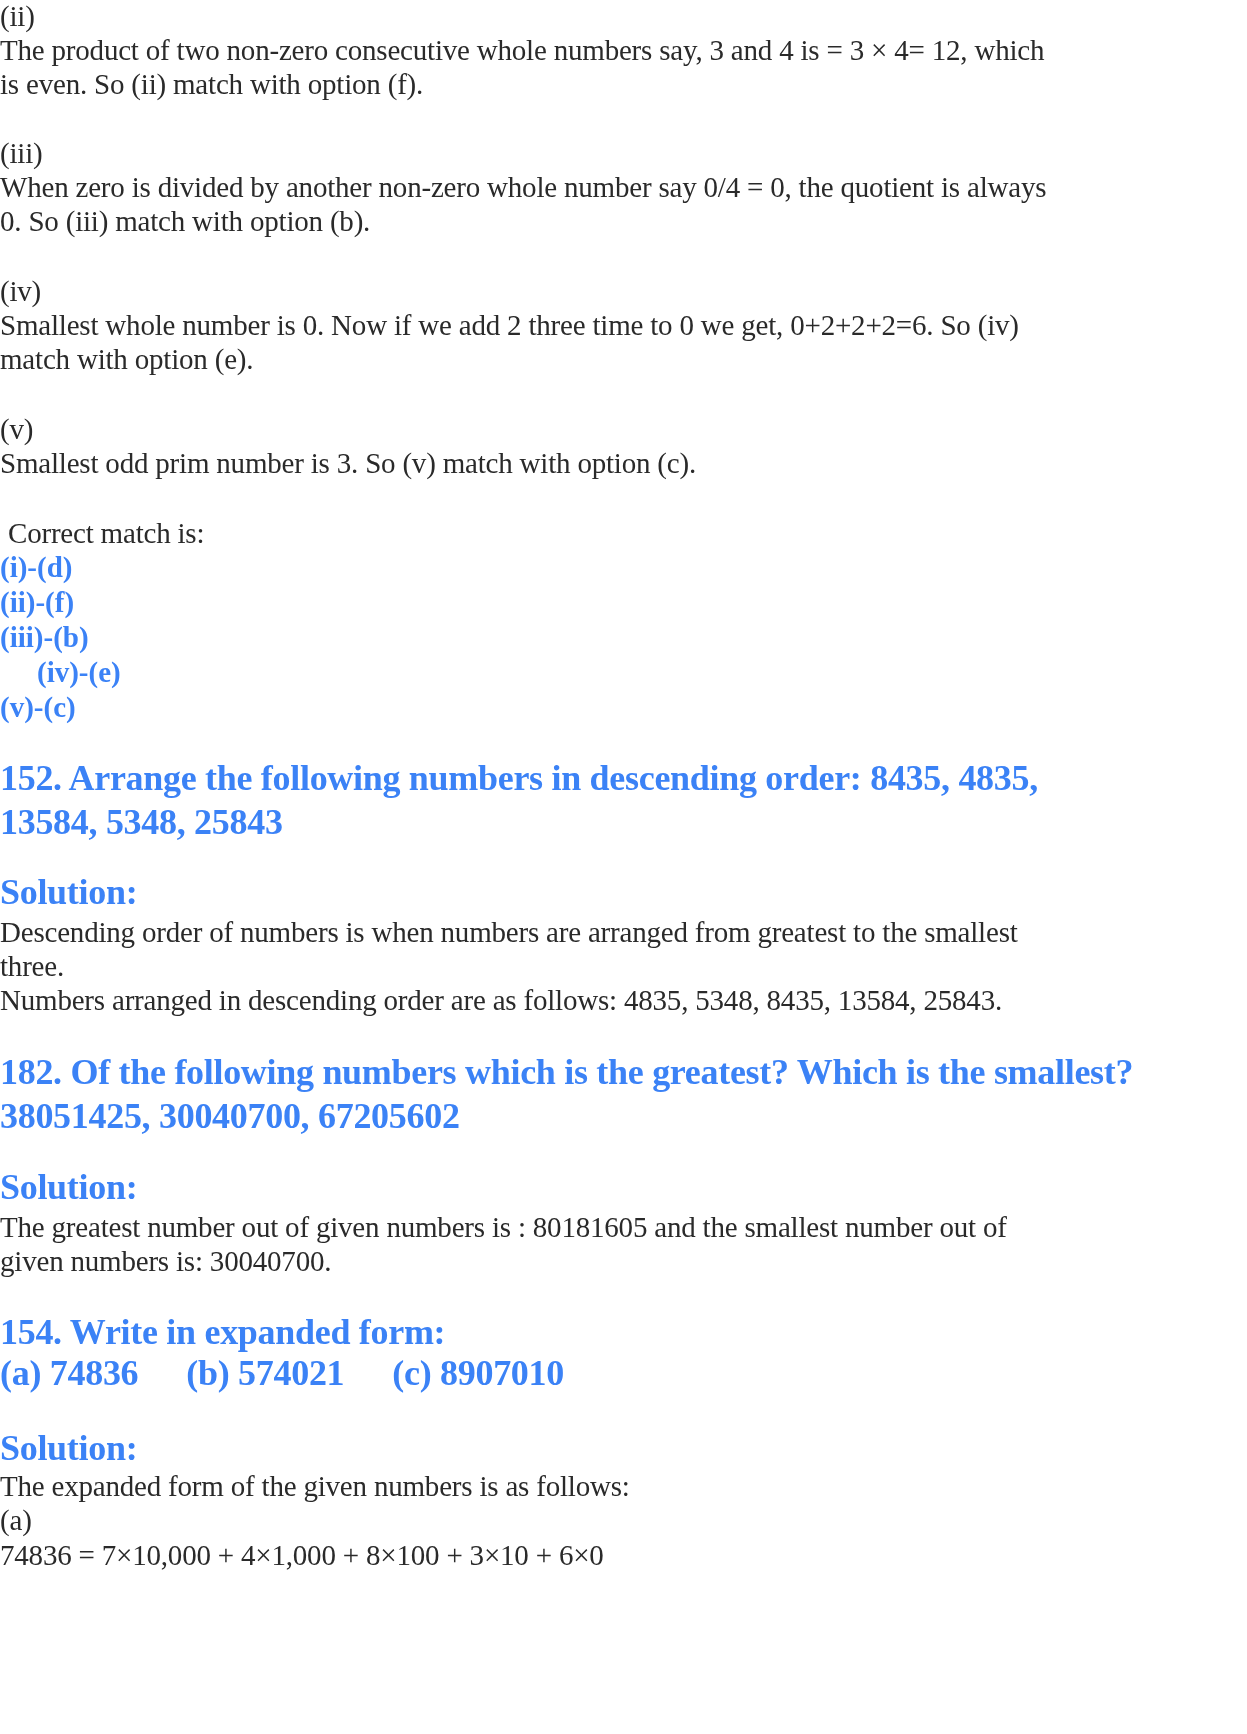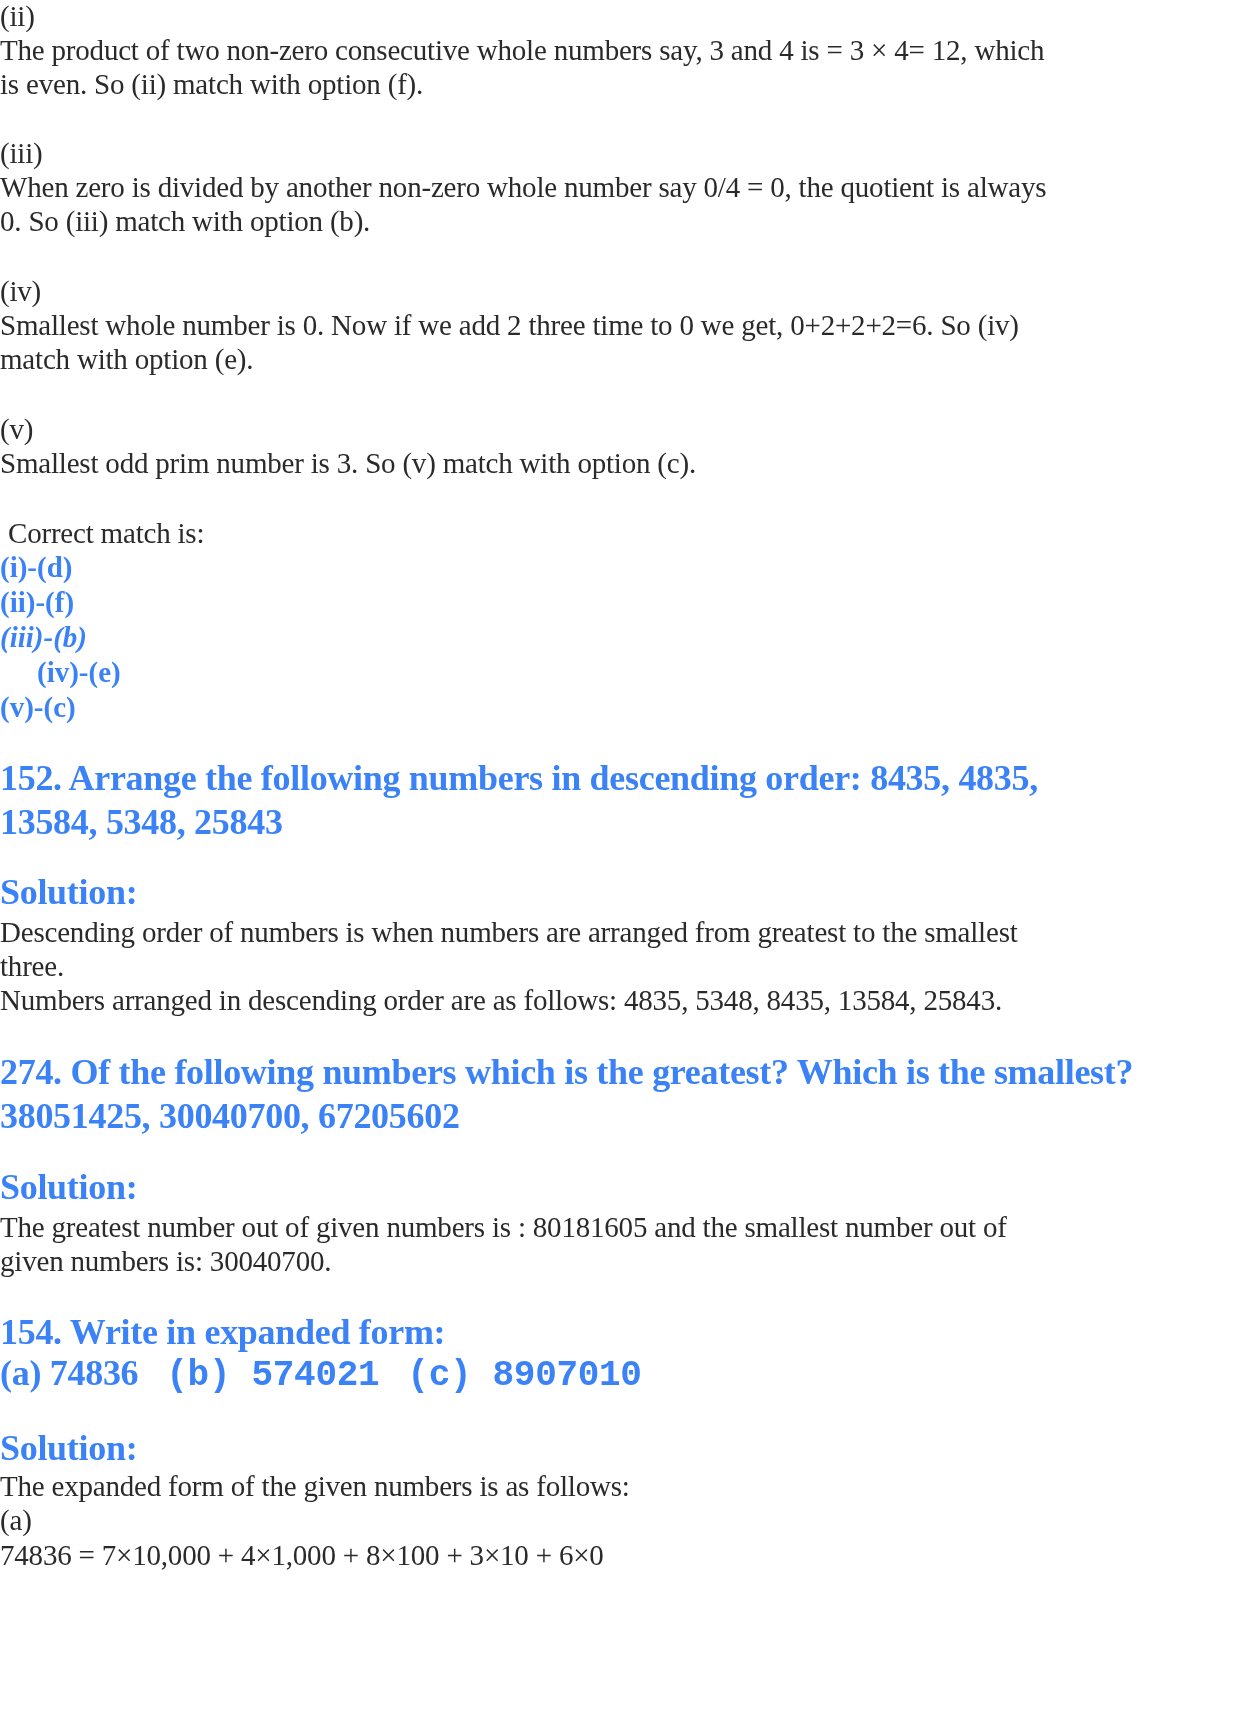--- a/index.html
+++ b/index.html
@@ -36,21 +36,21 @@
     .match {
       position: absolute;
       left: 0;
       white-space: nowrap;
       font-size: 29px;
       line-height: 38px;
       font-weight: bold;
       color: #3b82f6;
     }
     .opt { display: inline-block; }
-    .opt + .opt { margin-left: 28px; font-family: Liberation Mono, monospace; }
+    .opt + .opt { margin-left: 48px; }
   </style>
 </head>
 <body>
 
 <div class="line" style="top:-3px;">(ii)</div>
 <div class="line" style="top:31px;">The product of two non-zero consecutive whole numbers say, 3 and 4 is = 3 × 4= 12, which</div>
 <div class="line" style="top:65px;">is even. So (ii) match with option (f).</div>
 
 <div class="line" style="top:134px;">(iii)</div>
 <div class="line" style="top:168px;">When zero is divided by another non-zero whole number say 0/4 = 0, the quotient is always</div>
@@ -59,32 +59,32 @@
 <div class="line" style="top:272px;">(iv)</div>
 <div class="line" style="top:306px;">Smallest whole number is 0. Now if we add 2 three time to 0 we get, 0+2+2+2=6. So (iv)</div>
 <div class="line" style="top:340px;">match with option (e).</div>
 
 <div class="line" style="top:410px;">(v)</div>
 <div class="line" style="top:444px;">Smallest odd prim number is 3. So (v) match with option (c).</div>
 
 <div class="line" style="top:514px;padding-left:8px;">Correct match is:</div>
 <div class="match" style="top:548px;">(i)-(d)</div>
 <div class="match" style="top:583px;">(ii)-(f)</div>
-<div class="match" style="top:618px;font-style:italic;">(iii)-(b)</div>
+<div class="match" style="top:618px;">(iii)-(b)</div>
 <div class="match" style="top:653px;padding-left:37px;">(iv)-(e)</div>
 <div class="match" style="top:688px;">(v)-(c)</div>
 
 <div class="heading" style="top:756px;">152. Arrange the following numbers in descending order: 8435, 4835,</div>
 <div class="heading" style="top:800px;">13584, 5348, 25843</div>
 <div class="heading" style="top:870px;">Solution:</div>
 <div class="line" style="top:913px;">Descending order of numbers is when numbers are arranged from greatest to the smallest</div>
 <div class="line" style="top:947px;">three.</div>
 <div class="line" style="top:981px;">Numbers arranged in descending order are as follows: 4835, 5348, 8435, 13584, 25843.</div>
 
-<div class="heading" style="top:1050px;">274. Of the following numbers which is the greatest? Which is the smallest?</div>
+<div class="heading" style="top:1050px;">182. Of the following numbers which is the greatest? Which is the smallest?</div>
 <div class="heading" style="top:1094px;">38051425, 30040700, 67205602</div>
 <div class="heading" style="top:1165px;">Solution:</div>
 <div class="line" style="top:1208px;">The greatest number out of given numbers is : 80181605 and the smallest number out of</div>
 <div class="line" style="top:1242px;">given numbers is: 30040700.</div>
 
 <div class="heading" style="top:1310px;">154. Write in expanded form:</div>
 <div class="heading" style="top:1351px;">
   <span class="opt">(a) 74836</span><span class="opt">(b) 574021</span><span class="opt">(c) 8907010</span>
 </div>
 <div class="heading" style="top:1426px;">Solution:</div>

